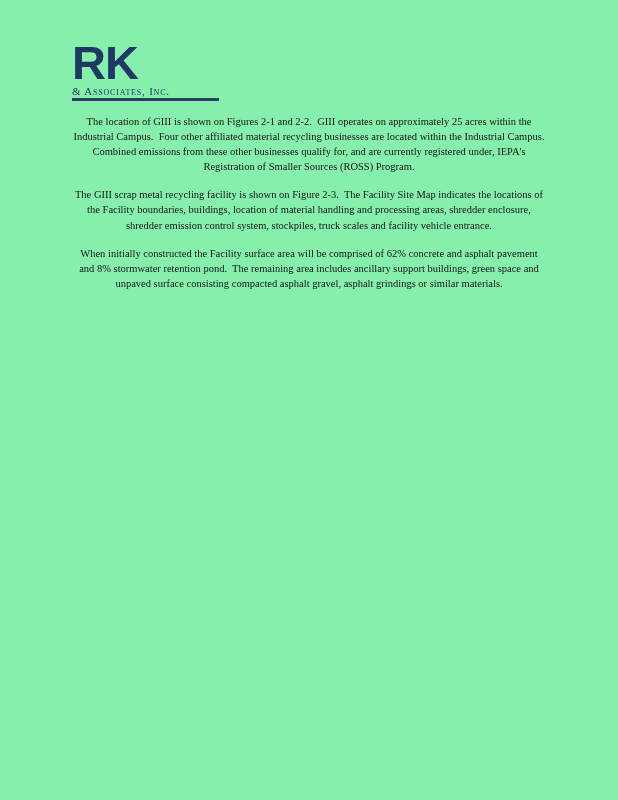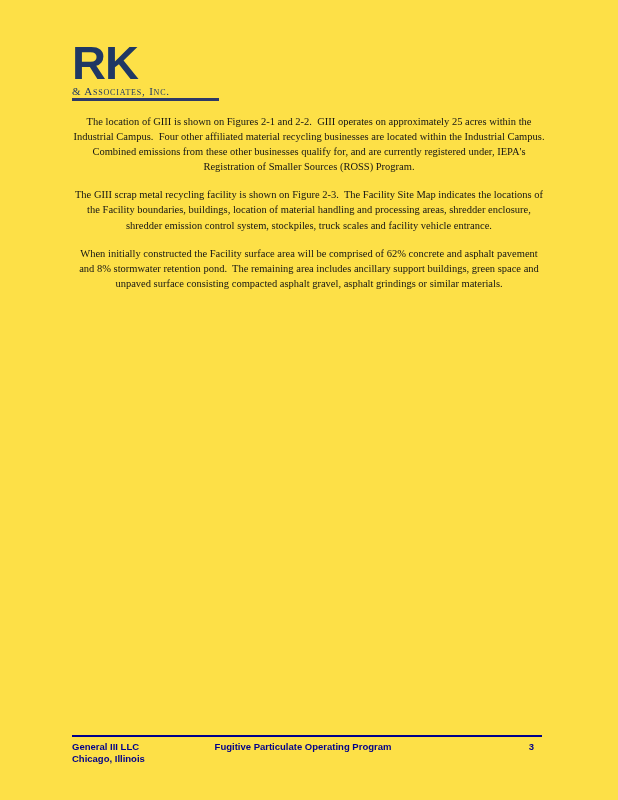--- a/index.html
+++ b/index.html
@@ -4,21 +4,21 @@
 <style>
   html, body {
     margin: 0;
     padding: 0;
     background: #ffffff;
   }
   .page {
     position: relative;
     width: 618px;
     height: 800px;
-    background: #fde047;
+    background: #86efac;
     overflow: hidden;
     font-family: "Liberation Serif", serif;
   }
   .content {
     position: absolute;
     left: 72px;
     right: 72px;
     top: 40px;
   }
   
@@ -110,24 +110,13 @@
 
 
     <div class="body-text">
       <p class="para">The location of GIII is shown on Figures 2-1 and 2-2.  GIII operates on approximately 25 acres within the Industrial Campus.  Four other affiliated material recycling businesses are located within the Industrial Campus.  Combined emissions from these other businesses qualify for, and are currently registered under, IEPA's Registration of Smaller Sources (ROSS) Program.</p>
       <p class="para">The GIII scrap metal recycling facility is shown on Figure 2-3.  The Facility Site Map indicates the locations of the Facility boundaries, buildings, location of material handling and processing areas, shredder enclosure, shredder emission control system, stockpiles, truck scales and facility vehicle entrance.</p>
       <p class="para">When initially constructed the Facility surface area will be comprised of 62% concrete and asphalt pavement and 8% stormwater retention pond.  The remaining area includes ancillary support buildings, green space and unpaved surface consisting compacted asphalt gravel, asphalt grindings or similar materials.</p>
     </div>
 
   </div>
 
-  <div class="footer">
-    <div class="footer-rule"></div>
-    <div class="footer-row">
-      <div class="footer-left">
-        <div>General III LLC</div>
-        <div>Chicago, Illinois</div>
-      </div>
-      <div class="footer-center">Fugitive Particulate Operating Program</div>
-      <div class="footer-right">3</div>
-    </div>
-  </div>
 </div>
 
 </body></html>

